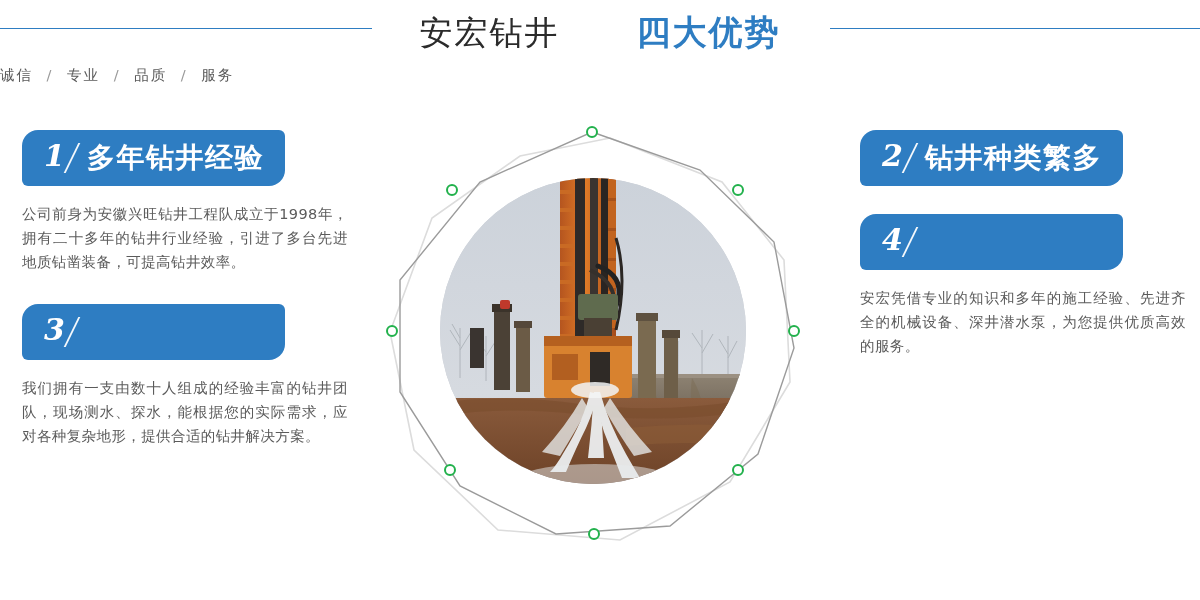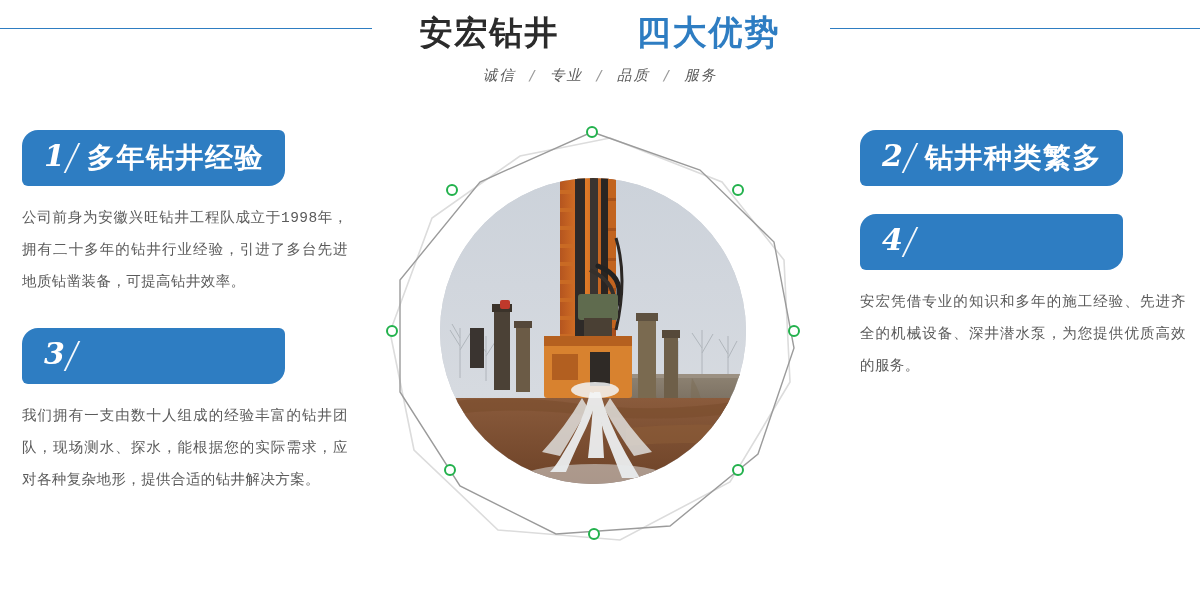--- a/index.html
+++ b/index.html
@@ -15,31 +15,31 @@
   .header { position:absolute; left:0; top:0; width:1200px; height:112px; }
   .rule { position:absolute; top:28px; height:0; border-top:1px solid #2e7dc2; }
   .rule-left  { left:0px;  width:372px; }
   .rule-right { left:830px; width:370px; }
 
   .title-wrap {
     position:absolute; left:0; top:10px; width:1200px;
     text-align:center; white-space:nowrap;
   }
   .title-dark {
-    font-size:33px; font-weight:700; color:#2b2b2b;
+    font-size:33px; font-weight:400; color:#2b2b2b;
     letter-spacing:2px; vertical-align:middle;
   }
   .title-gap { display:inline-block; width:24px; }
   .title-blue {
     font-size:34px; font-weight:700; color:#2e7dc2;
     letter-spacing:2px; vertical-align:middle;margin-left:43px;
   }
   .subtitle {
     position:absolute; left:0; top:66px; width:1200px;
-    text-align:center; font-size:14.5px; color:#5a5a5a; letter-spacing:2px;font-style:italic;
+    font-size:14.5px; color:#5a5a5a; letter-spacing:2px;
   }
   .subtitle .sep { color:#9a9a9a; padding:0 7px; }
 
   
   .col { position:absolute; width:330px; }
   .col-left  { left:22px;  top:130px; }
   .col-right { left:860px; top:130px; }
 
   .feature { position:relative; margin-bottom:18px; }
 
@@ -75,26 +75,25 @@
     opacity:.95;
   }
   .badge-title {
     font-size:28px; font-weight:700; color:#ffffff;
     letter-spacing:1.5px; white-space:nowrap;
   }
 
   .feature-body {
     margin-top:16px;
     font-size:14.5px;
-    line-height:32px;
+    line-height:24px;
     color:#5b5b5b;
     letter-spacing:.4px;
     text-align:justify;
     width:326px;
-    font-family:Liberation Mono, monospace;
   }
   .col-right .feature-body { width:326px; }
 
   
   .center { position:absolute; left:370px; top:110px; width:460px; height:470px; }
   .poly-svg { position:absolute; left:0; top:0; width:460px; height:470px; }
 
   .photo {
     position:absolute;
     left:70px; top:68px;

